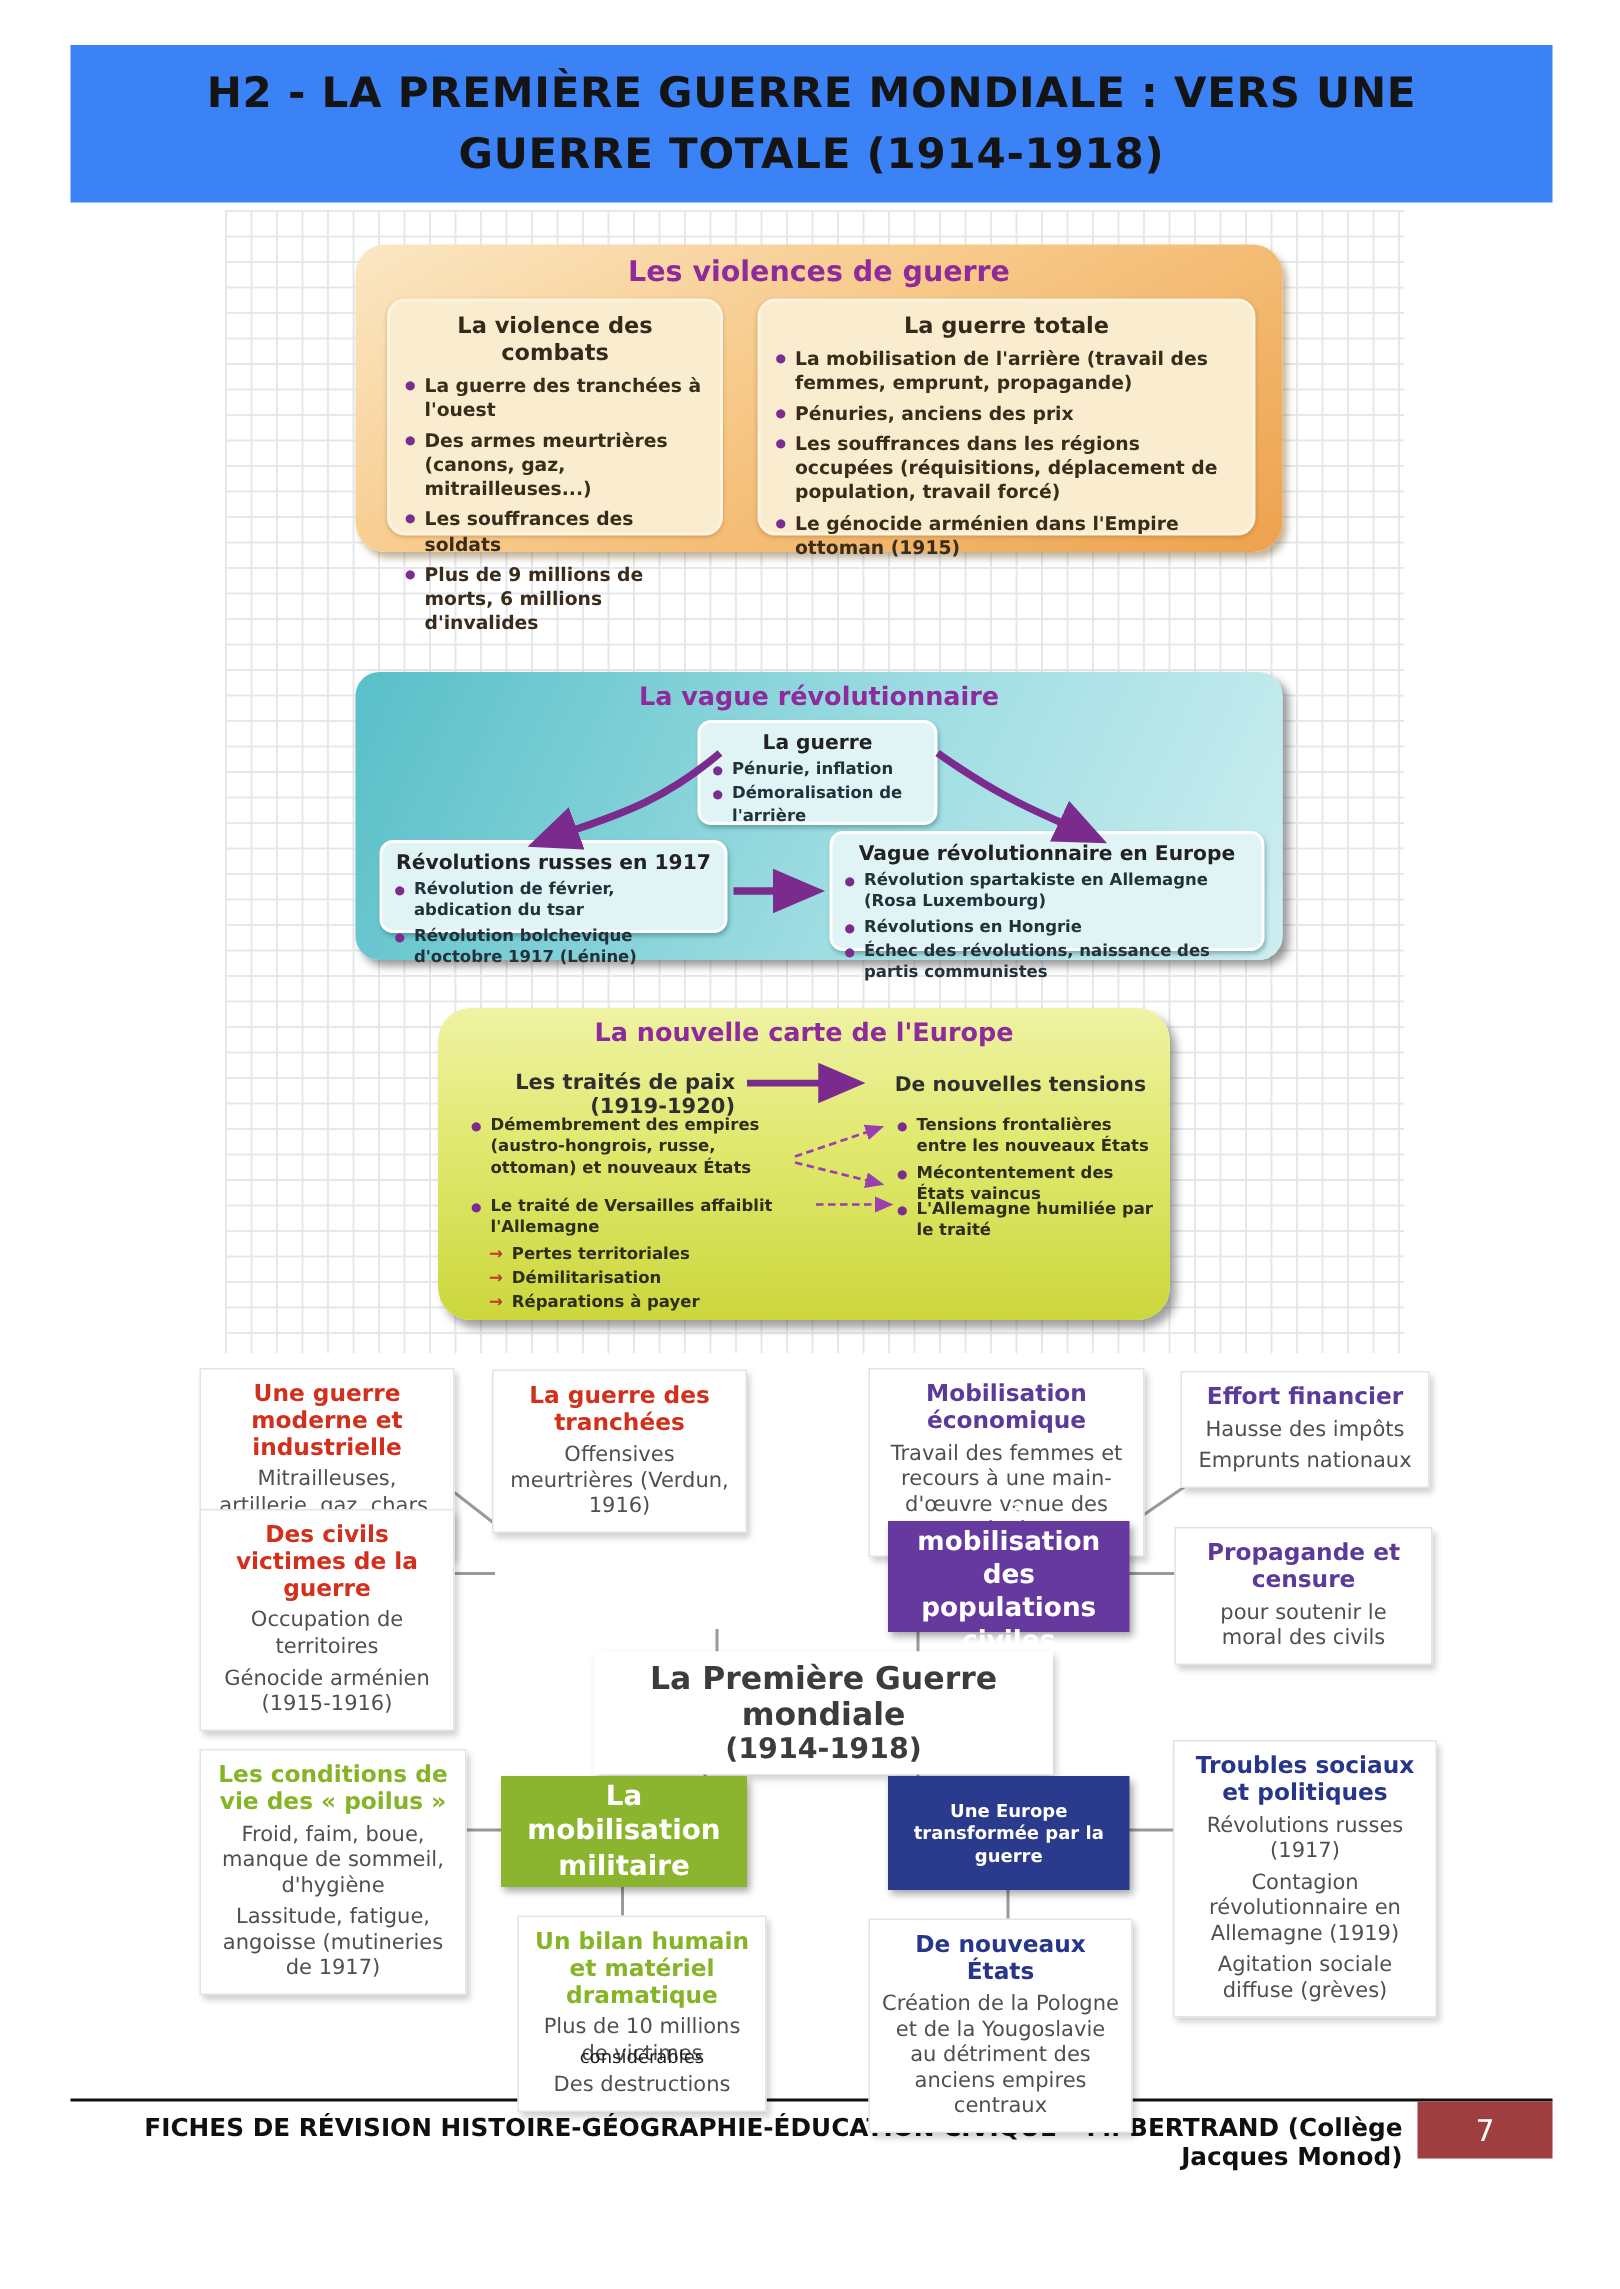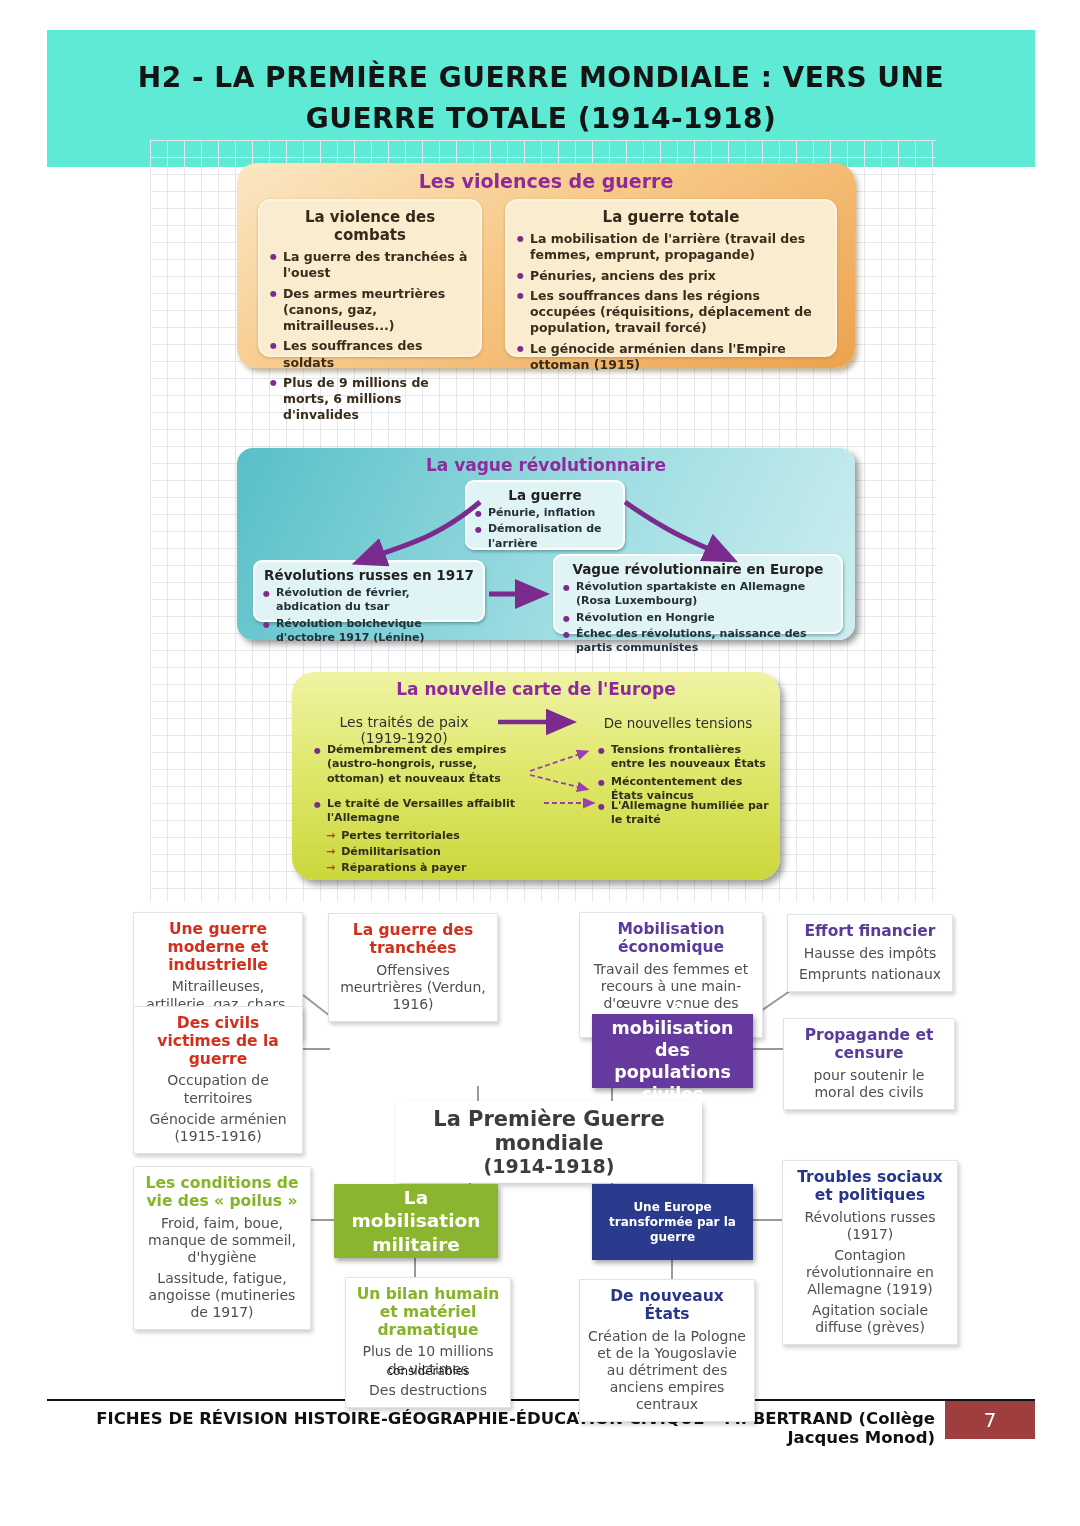--- a/index.html
+++ b/index.html
@@ -1,21 +1,21 @@
 <!DOCTYPE html>
 <html><head>
 <meta charset="utf-8">
 <style>
   * { margin:0; padding:0; box-sizing:border-box; }
   body { background:#ffffff; font-family:"DejaVu Sans", sans-serif; }
   .page { position:relative; width:1080px; height:1526px; background:#ffffff; overflow:hidden; }
 
   
-  .header { position:absolute; left:47px; top:30px; width:988px; background:#5eead4;
-            padding:28px 30px; text-align:center; font-weight:bold; font-size:28px;
+  .header { position:absolute; left:47px; top:30px; width:988px; background:#3b82f6;
+            padding:12px 30px; text-align:center; font-weight:bold; font-size:28px;
             line-height:1.45; color:#141414; letter-spacing:0.5px; }
 
   
   .grid { position:absolute; left:150px; top:140px; width:786px; height:762px;
           background-image: linear-gradient(#e4e8ec 1px, transparent 1px),
                             linear-gradient(90deg, #e4e8ec 1px, transparent 1px);
           background-size:17px 17px; }
 
   
   .panel { position:absolute; }
@@ -41,21 +41,21 @@
   .p-vague .panel-title { font-size:17px; }
   .sb-cyan { background:#e0f3f5; border:2px solid #ffffff; box-shadow:1px 2px 3px rgba(30,90,95,.4); padding:5px 8px; }
   .sb-cyan .sb-title { font-size:13.5px; color:#222; margin-bottom:3px; }
   .sb-cyan .bullet { font-size:11px; color:#23313a; line-height:1.3; margin:2px 0; }
 
   
   .p-carte { left:292px; top:672px; width:488px; height:208px; border-radius:22px;
     background:linear-gradient(180deg, #eff3a4 0%, #e0e86e 45%, #ccd73c 100%);
     box-shadow:4px 5px 6px rgba(70,70,70,0.5); }
   .p-carte .panel-title { font-size:17px; }
-  .col-head { position:absolute; font-weight:normal; color:#2f2f2f; text-align:center; }
+  .col-head { position:absolute; font-weight:bold; color:#2f2f2f; text-align:right; }
   .p-carte .bullet { font-size:11px; color:#2e2e1c; line-height:1.3; margin:3px 0; }
   .vers-sub { display:flex; gap:6px; font-weight:bold; font-size:11px; color:#2e2e1c; margin:3px 0 0 12px; }
   .vers-sub::before { content:"→"; color:#c0392b; font-weight:bold; }
 
   
   .mbox { position:absolute; background:#ffffff; border:1px solid #e3e3e3;
           box-shadow:2px 3px 4px rgba(0,0,0,0.18); padding:8px 8px; text-align:center; z-index:2; }
   .mbox .t { font-weight:bold; font-size:15.5px; line-height:1.15; margin-bottom:4px; }
   .mbox .b { font-size:14px; color:#4f4f4f; line-height:1.22; margin-top:4px; }
   .t-red { color:#d2301c; } .t-purple { color:#5b3a9a; } .t-green { color:#85b427; } .t-blue { color:#27358b; }
@@ -155,21 +155,21 @@
           <span>Révolution bolchevique d'octobre 1917 (Lénine)</span>
         </div>
     </div>
 
     <div class="subbox sb-cyan" style="left:316px; top:106px; width:290px; height:80px; border-radius:9px;">
       <div class="sb-title">Vague révolutionnaire en Europe</div>
       <div class="bullet">
           <span>Révolution spartakiste en Allemagne (Rosa Luxembourg)</span>
         </div>
       <div class="bullet">
-          <span>Révolution en Hongrie</span>
+          <span>Révolutions en Hongrie</span>
         </div>
       <div class="bullet">
           <span>Échec des révolutions, naissance des partis communistes</span>
         </div>
     </div>
   </div>
 
   <div class="panel p-carte">
     <div class="panel-title">La nouvelle carte de l'Europe</div>
 

